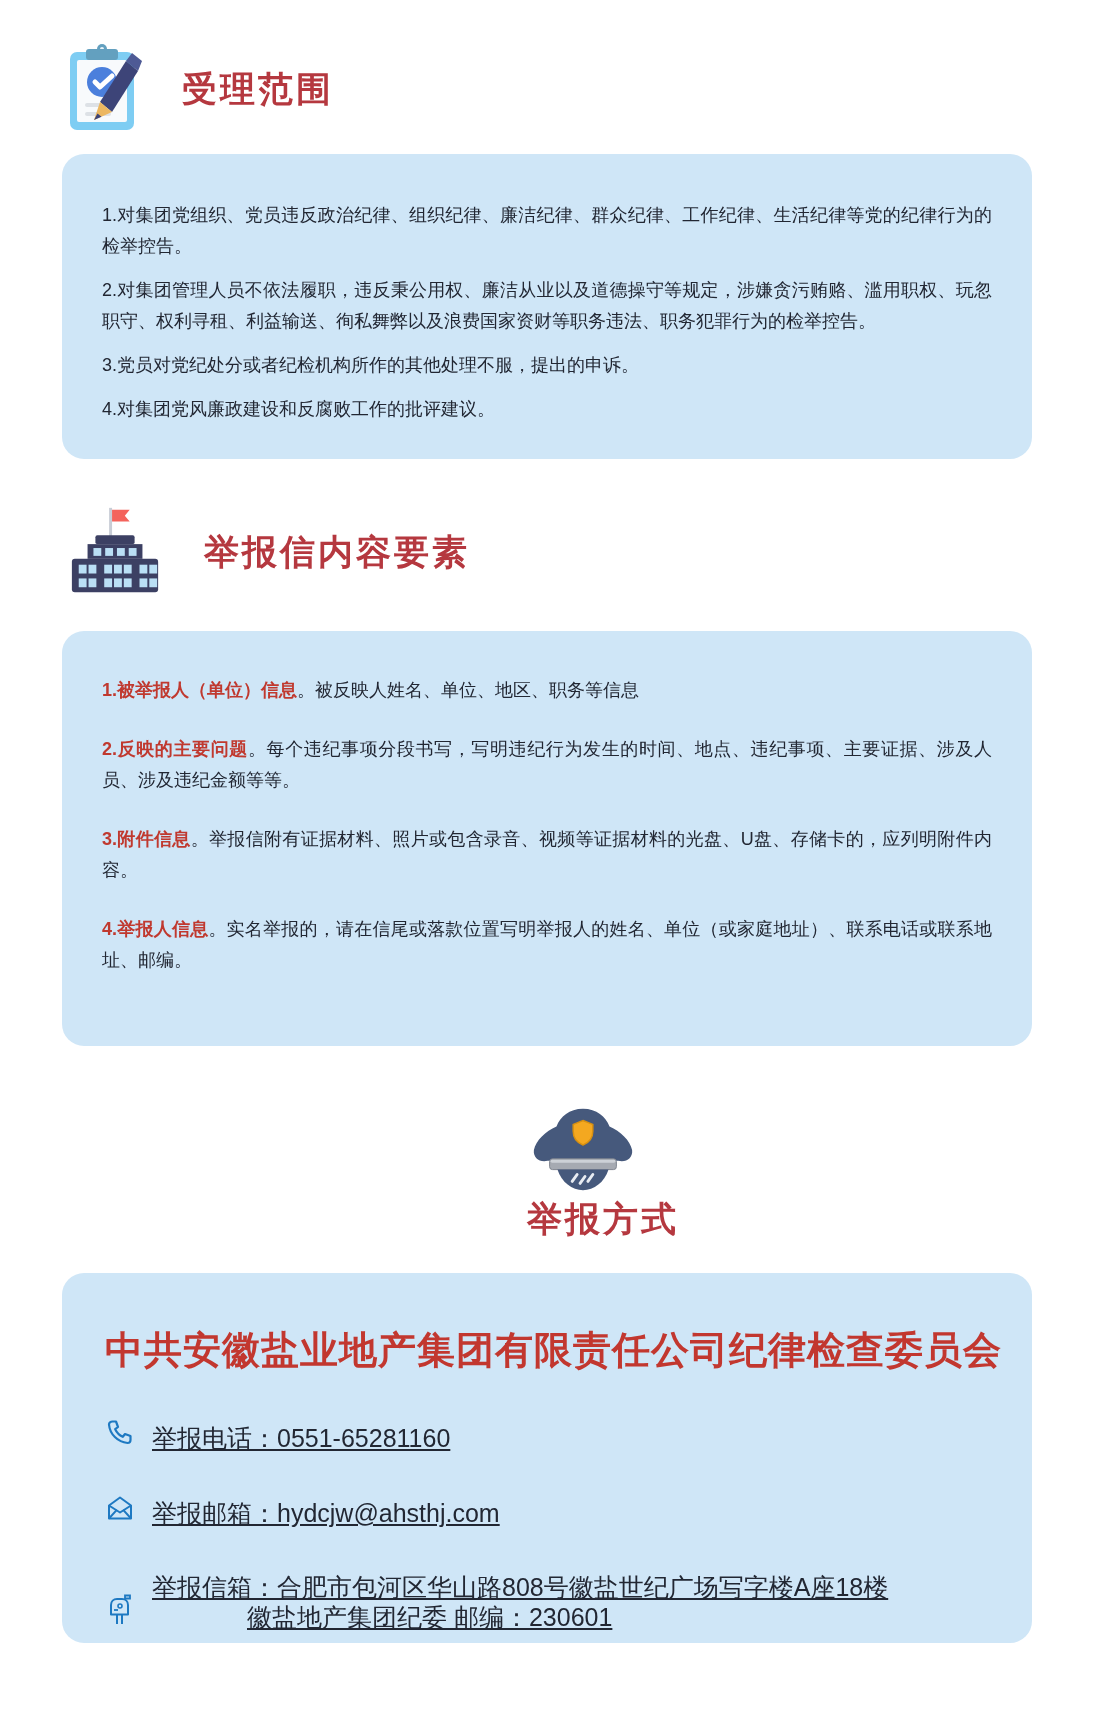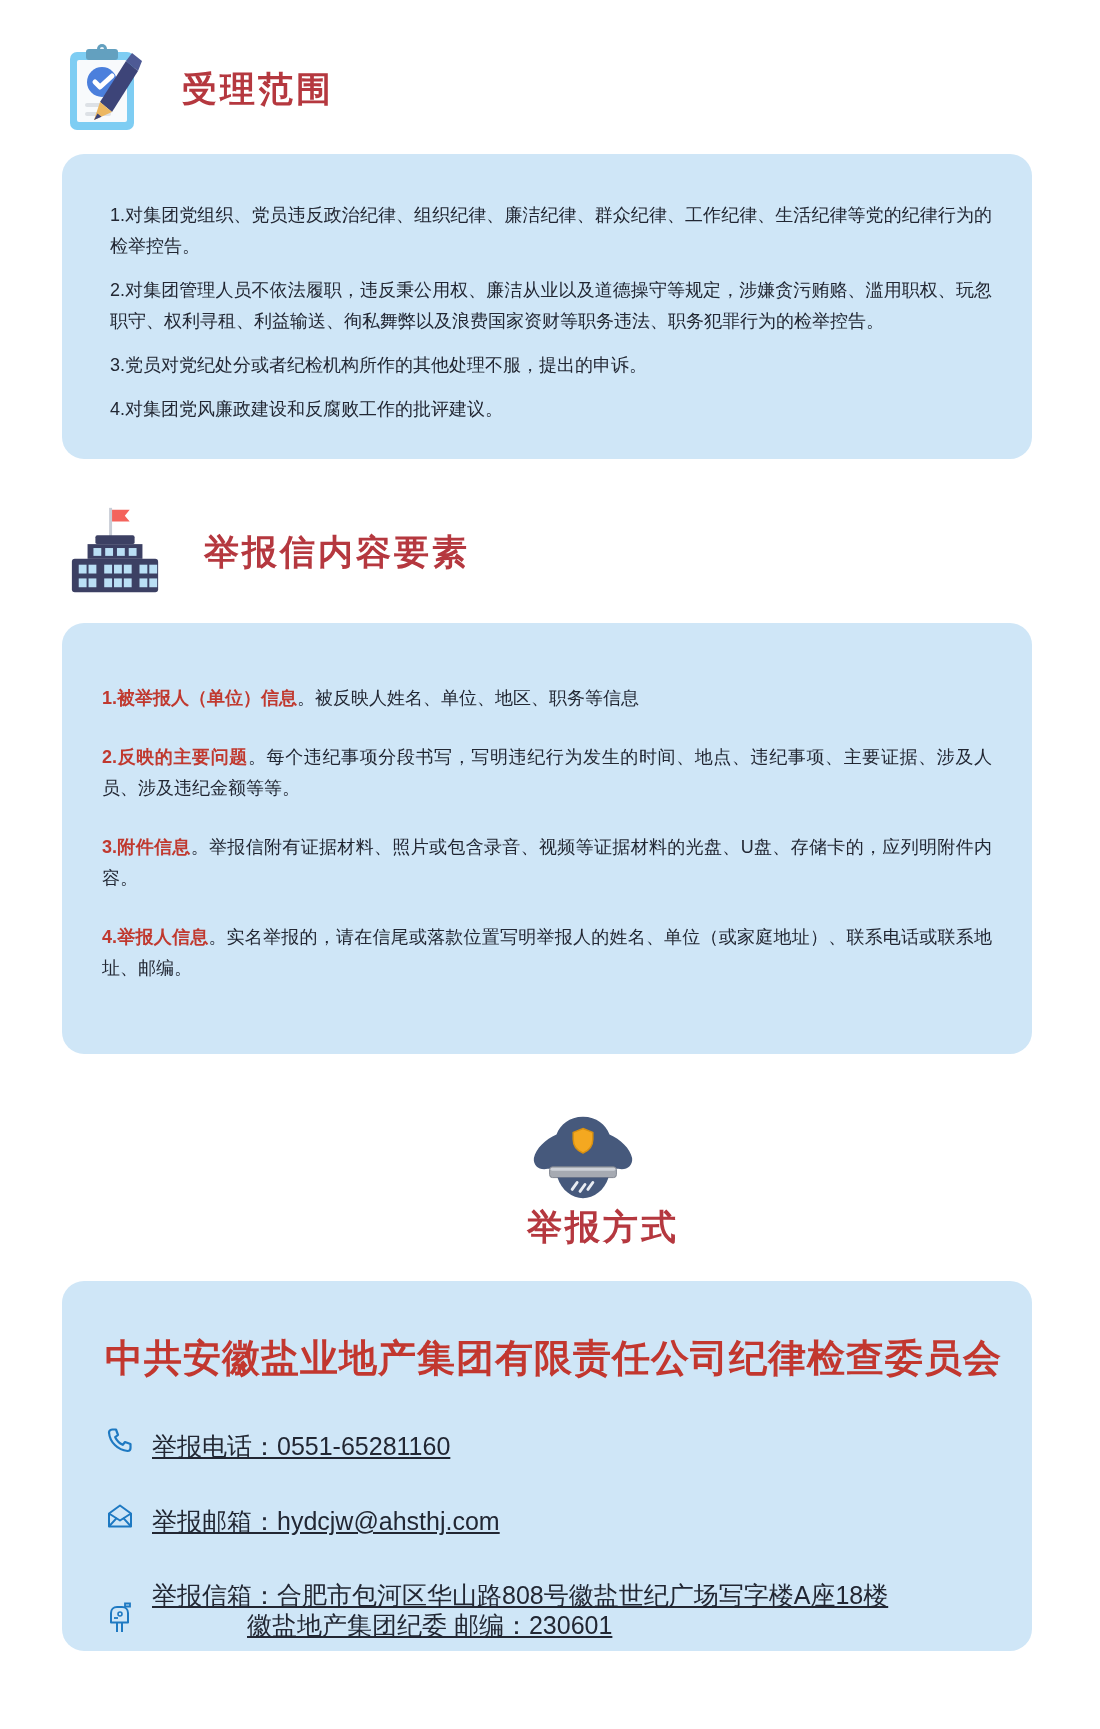--- a/index.html
+++ b/index.html
@@ -15,24 +15,24 @@
     font-size:35px;font-weight:bold;color:#b5383f;
     letter-spacing:3px;margin-left:40px;white-space:nowrap;
   }
   .hicon{flex:none;display:block;}
   
   .content-box{
     width:970px;margin-left:62px;background:#cfe6f7;
     border-radius:22px;box-sizing:border-box;
   }
   .box1{margin-top:16px;padding:46px 40px 34px 40px;}
-  .para{font-size:18px;line-height:31px;text-align:justify;margin:0 0 13px 8px;}
+  .para{font-size:18px;line-height:31px;text-align:justify;margin:0 0 13px 0;}
   .para:last-child{margin-bottom:0;}
   .hdr2{margin-top:46px;}
-  .box2{margin-top:24px;padding:60px 40px 70px 40px;}
+  .box2{margin-top:32px;padding:44px 40px 70px 40px;}
   .item{font-size:18px;line-height:31px;text-align:justify;margin:0 0 28px 0;}
   .item:last-child{margin-bottom:0;}
   .item .lead{color:#c0392f;font-weight:bold;}
   .hdr3{margin-top:58px;flex-direction:column;}
   .box3{margin-top:30px;padding:52px 45px 36px 43px;height:370px;}
   .committee{
     font-size:38px;font-weight:bold;color:#c2372f;
     letter-spacing:1px;margin:0 0 40px 0;white-space:nowrap;
   }
   .contact-row{display:flex;align-items:flex-end;margin-bottom:40px;font-size:25px;line-height:30px;text-decoration:underline;}

